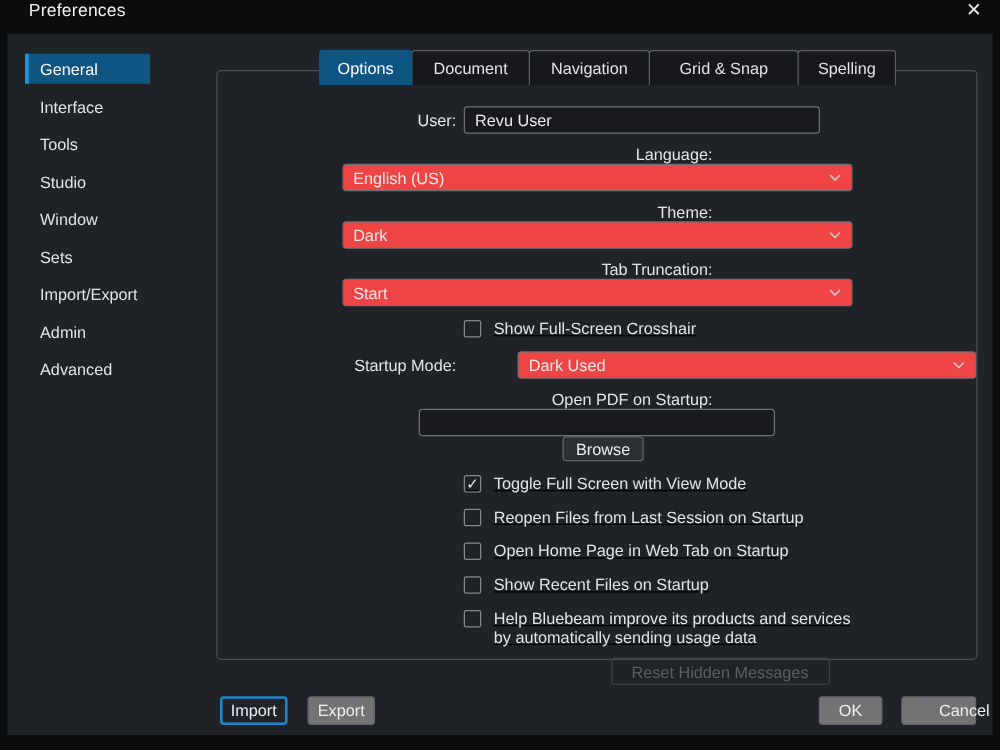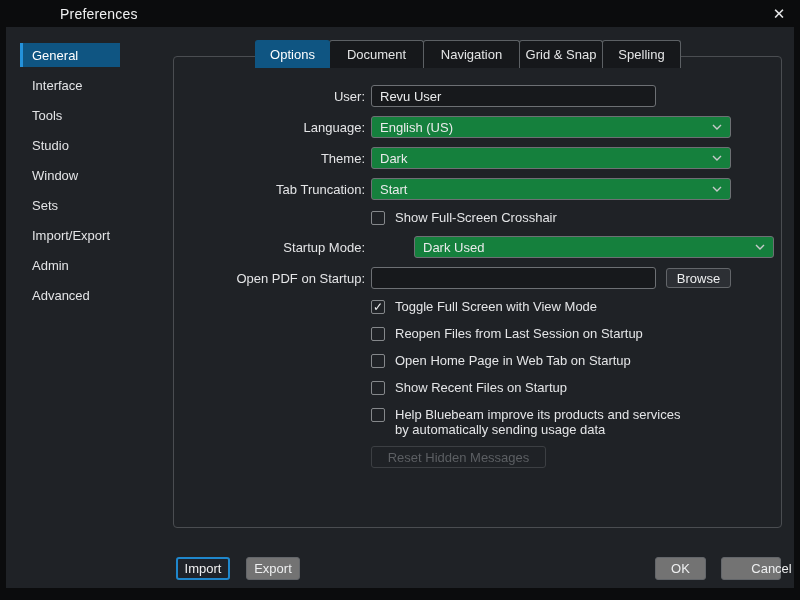--- a/index.html
+++ b/index.html
@@ -4,22 +4,22 @@
 <style>
   * { margin: 0; padding: 0; box-sizing: border-box; }
   html, body { width: 800px; height: 600px; background: #0b0c0d; overflow: hidden; }
   body { font-family: "Liberation Sans", sans-serif; }
 
   .window { position: relative; width: 800px; height: 600px; background: #0b0c0d; }
 
   
   .titlebar {
     position: absolute; top: 0; left: 0; right: 0; height: 27px;
-    background: #0b0c0d; display: flex; align-items: center;
-    padding: 0 12px 0 23px; color: #f0f1f2; margin-left: 37px;
+    background: #0b0c0d; display: flex; 
+    padding: 0 12px 0 23px; color: #f0f1f2;
   }
   .titlebar .title { font-size: 14px; letter-spacing: .2px; }
   .titlebar .close {
     margin-left: auto; font-size: 15px; color: #e8e9ea; cursor: pointer;
     width: 18px; text-align: center; line-height: 18px;
   }
 
   
   .dialog {
     position: absolute; left: 6px; right: 6px; top: 27px; bottom: 12px;
@@ -52,69 +52,69 @@
     border: 1px solid #5c6064; border-bottom: none;
     border-radius: 3px 3px 0 0; cursor: pointer;
   }
   .tab + .tab { margin-left: -1px; }
   .tab.selected {
     background: #0f5582; border-color: #0f5582; color: #ffffff; z-index: 3;
   }
   .tab-options    { width: 75px; }
   .tab-document   { width: 95px; }
   .tab-navigation { width: 97px; }
-  .tab-gridsnap   { width: 84px; }
+  .tab-gridsnap   { width: 120px; }
   .tab-spelling   { width: 79px; }
 
   
   .row { display: flex; align-items: center; }
   .row .lbl {
     width: 191px; text-align: right; font-size: 13px; color: #e4e5e7;
     margin-right: 6px; flex: none;
   }
   .text-input {
     height: 22px; background: #17191c; border: 1px solid #6d7074;
     border-radius: 3px; color: #e9eaeb; font-size: 13px; padding: 0 8px;
     font-family: "Liberation Sans", sans-serif; outline: none;
   }
   .w-input { width: 285px; }
   .dropdown {
-    width: 360px; height: 22px; background: #15803d; border: 1px solid #6d7074;
+    width: 408px; height: 22px; background: #ef4444; border: 1px solid #6d7074;
     border-radius: 3px; display: flex; align-items: center; padding: 0 8px;
     color: #e9eaeb; font-size: 13px; cursor: pointer;
   }
   .dropdown .chev { margin-left: auto; display: flex; align-items: center; }
 
   .browse-btn {
     margin-left: 10px; width: 65px; height: 20px; background: #2c2f34;
     border: 1px solid #63666a; border-radius: 3px; color: #eeeff0;
     font-size: 13px; font-family: "Liberation Sans", sans-serif; cursor: pointer;
   }
 
-  .check-row { margin-left: 197px; align-items: flex-start; }
+  .check-row { margin-left: 197px; align-items: flex-start; text-decoration: underline; }
   .checkbox {
     width: 14px; height: 14px; border: 1px solid #85888b; border-radius: 2px;
     background: transparent; flex: none; display: flex; align-items: center;
     justify-content: center; cursor: pointer; margin-top: 0.5px;
   }
   .checkbox .check {
     visibility: hidden; font-size: 12px; line-height: 12px; color: #eceded;
   }
   .checkbox.checked .check { visibility: visible; }
   .cb-label { margin-left: 10px; font-size: 13px; color: #e4e5e7; line-height: 15px; }
   .cb-wide { max-width: 290px; }
 
   .reset-btn {
     margin-left: 197px; width: 175px; height: 22px; background: transparent;
     border: 1px solid #3c3f43; border-radius: 3px; color: #5c5f63;
     font-size: 13px; font-family: "Liberation Sans", sans-serif;
   }
 
   
-  .mt9  { margin-top: 9px; }
+  .mt9  { margin-top: 9px; flex-direction: column; }
   .mt10 { margin-top: 10px; }
   .mt11 { margin-top: 11px; gap: 43px; }
   .mt12 { margin-top: 12px; }
 
   
   .btn {
     position: absolute; height: 23px; display: flex; align-items: center;
     justify-content: center; font-size: 13px; color: #eeeff0;
     background: #737373; border: 1px solid #63666a; border-radius: 3px;
     cursor: pointer; font-family: "Liberation Sans", sans-serif;

